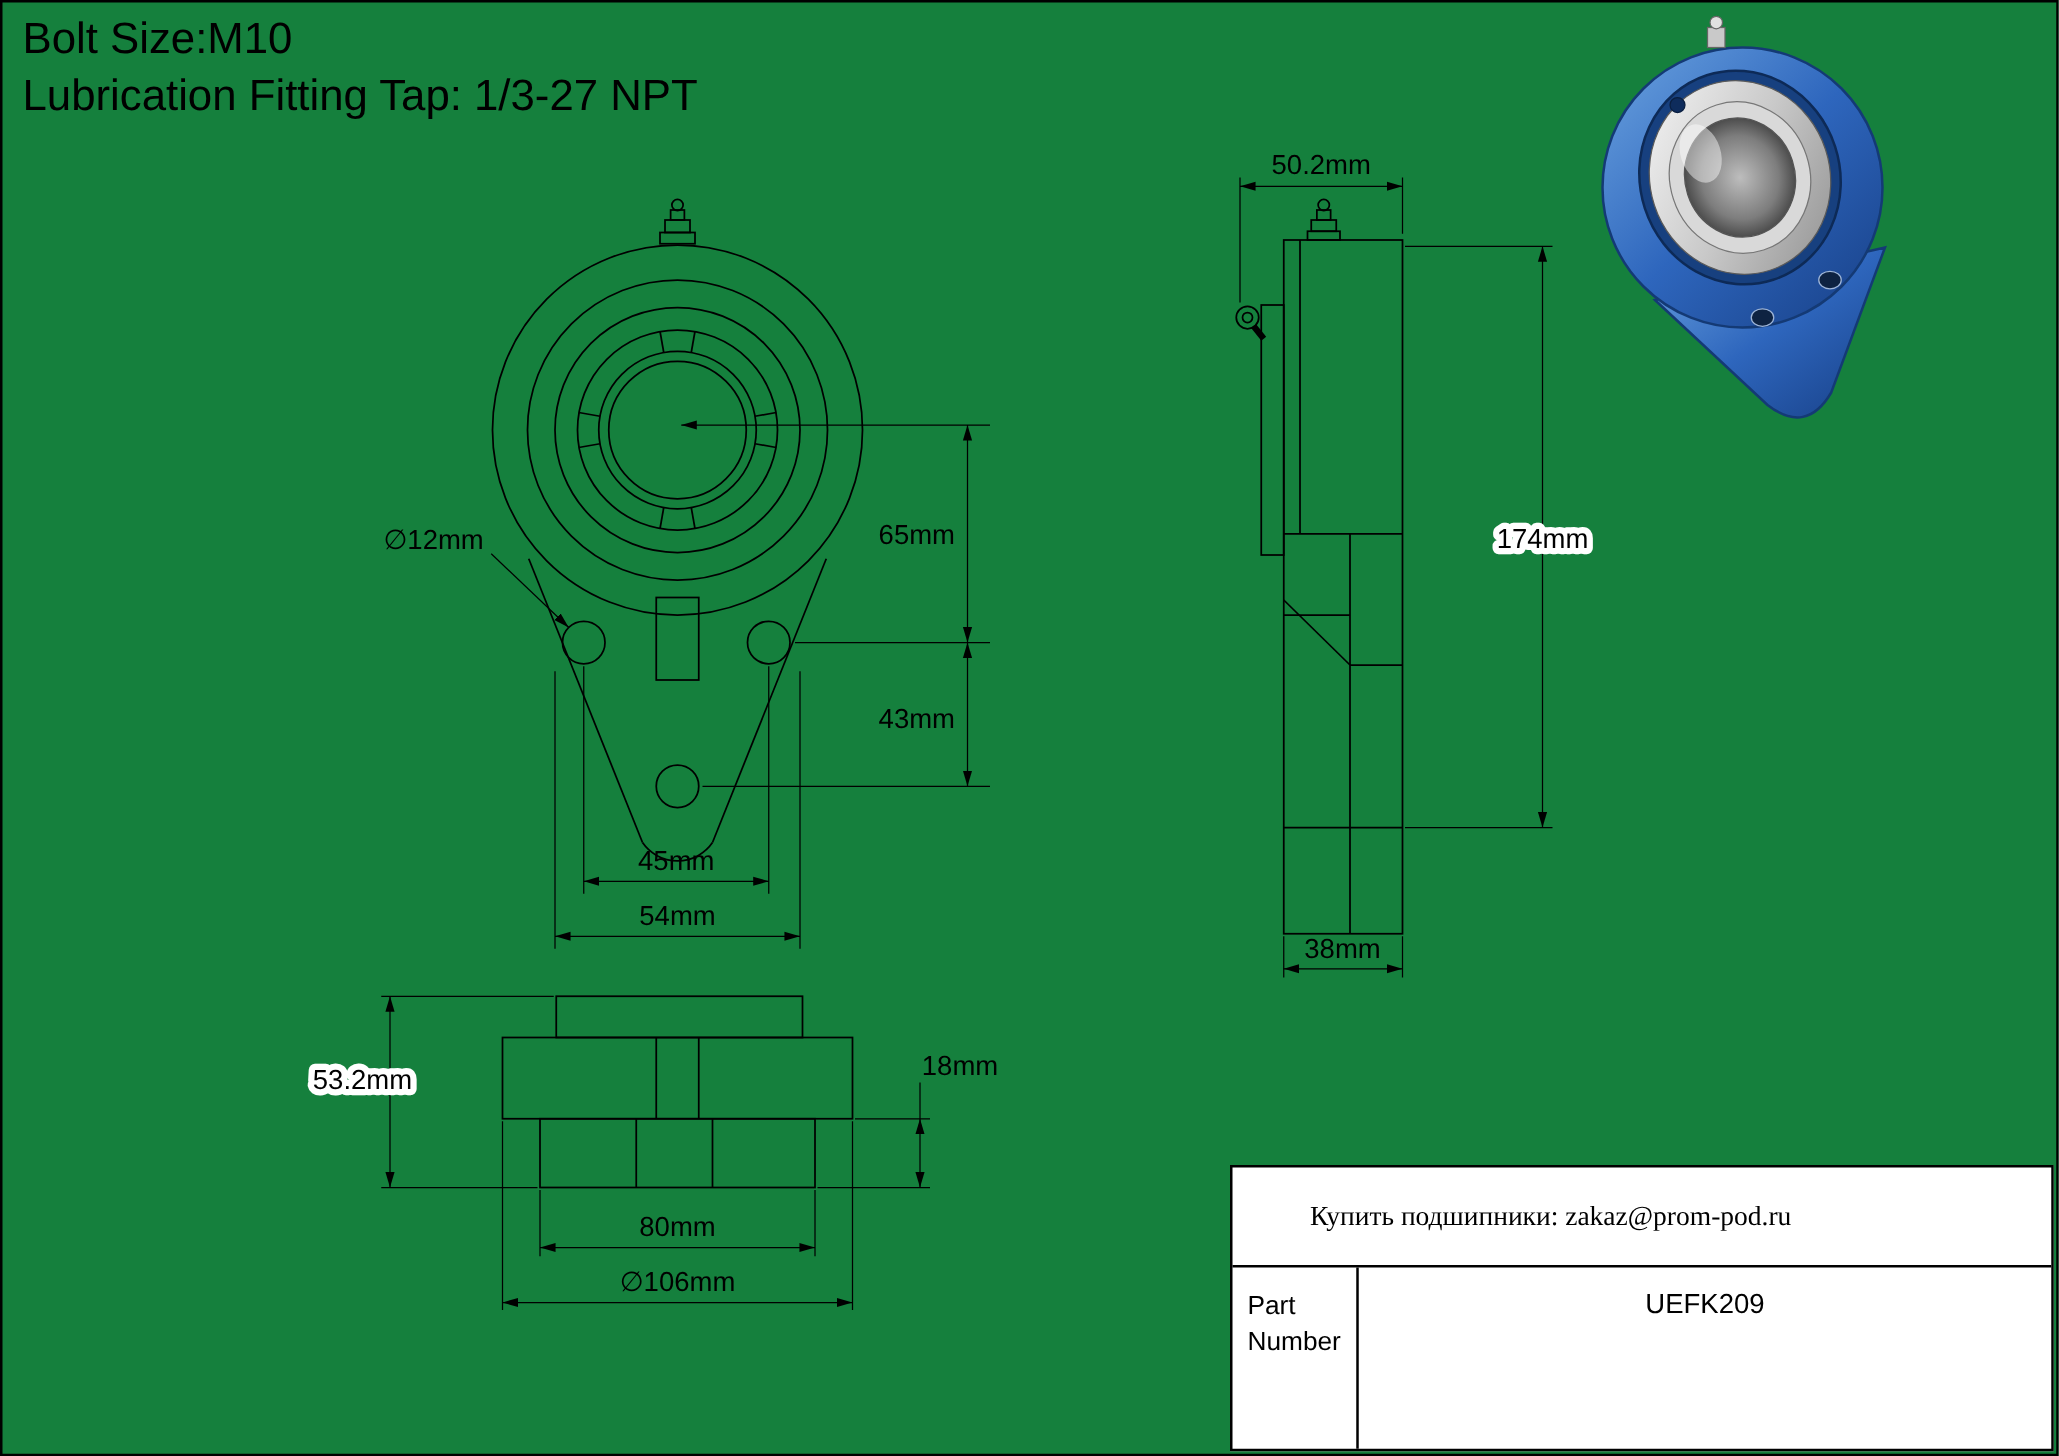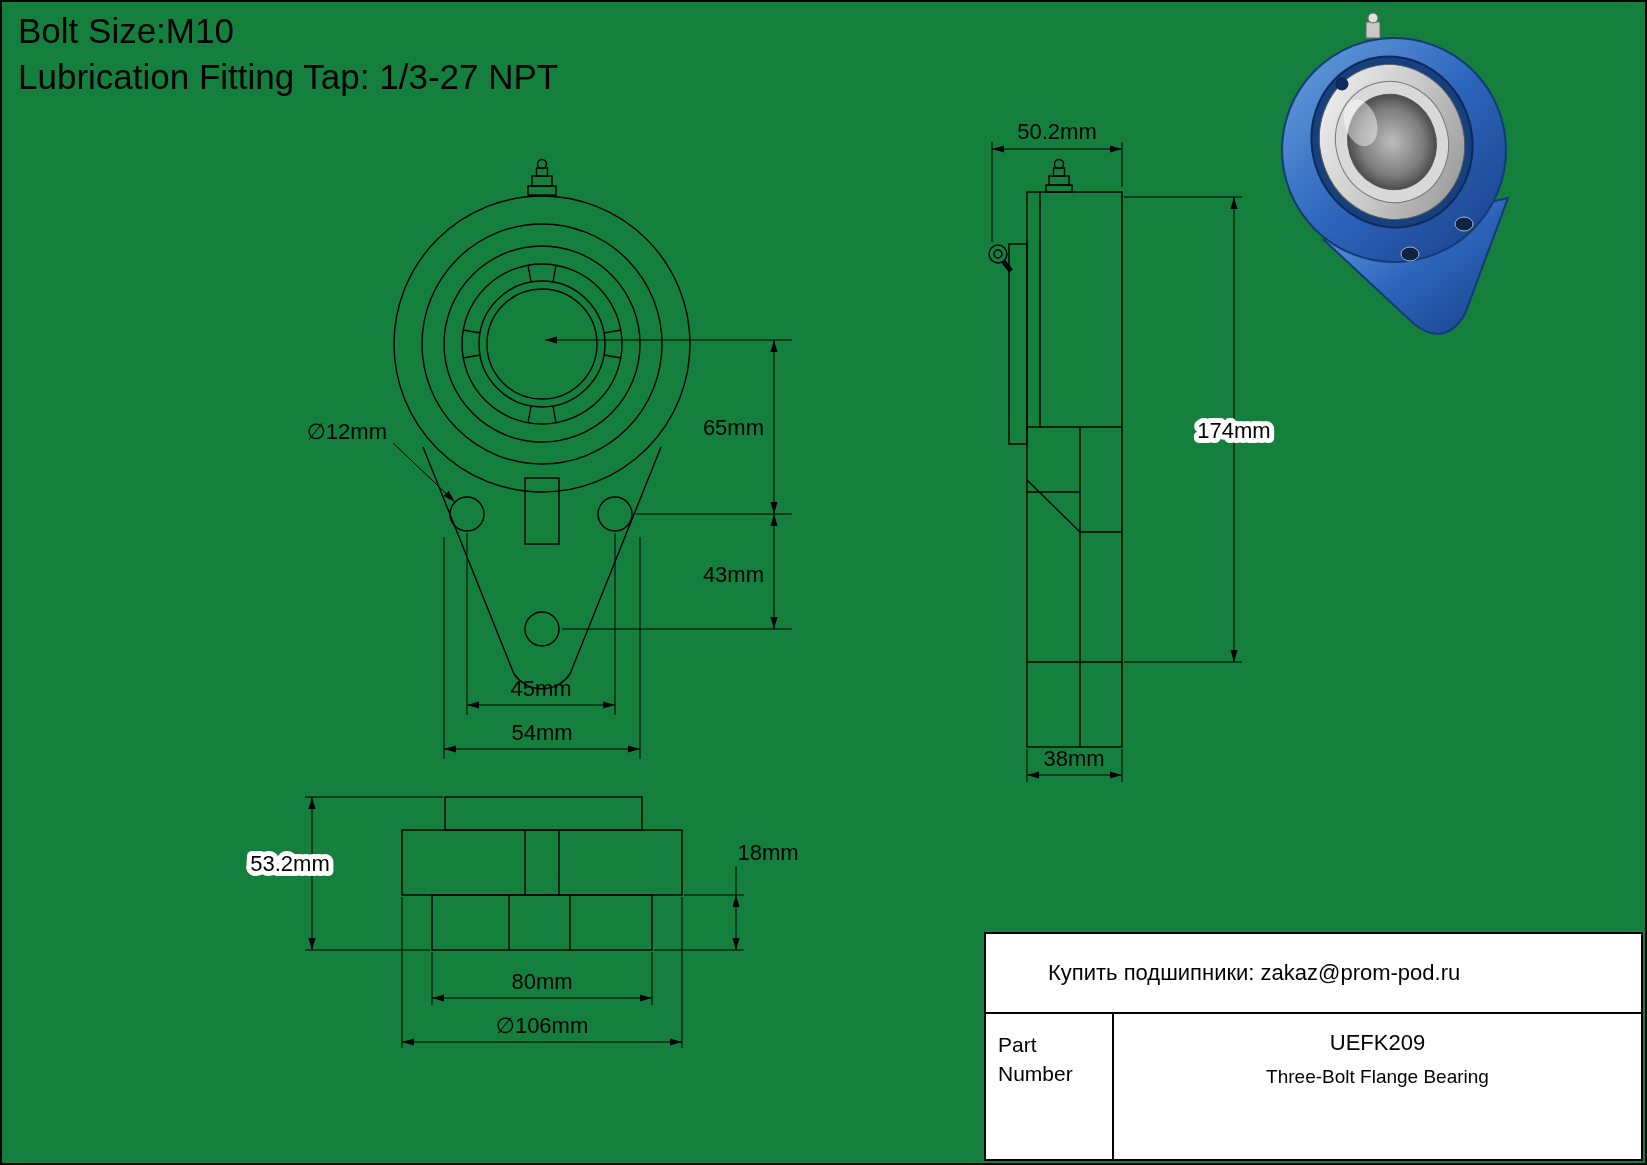--- a/index.html
+++ b/index.html
@@ -8,23 +8,23 @@
   .page { position: absolute; inset: 0; border: 2px solid #000; background: #15803d; overflow: hidden; }
   .header { position: absolute; left: 16px; top: 6px; font-size: 35px; line-height: 1.3; z-index: 3; }
   .drawing-svg { position: absolute; left: 0; top: 0; z-index: 1; }
   .ln { stroke: #000; stroke-width: 1.4; fill: none; }
   .dim { stroke: #000; stroke-width: 1; fill: none; }
   .dim-text { font-family: "Liberation Sans", sans-serif; font-size: 22px; fill: #000; stroke: none; }
   .halo { paint-order: stroke; stroke: #fff; stroke-width: 10px; stroke-linejoin: round; }
   .title-block { position: absolute; left: 982px; top: 930px; right: 2px; bottom: 2px;
       border: 2px solid #000; background: #fff; display: flex; flex-direction: column; z-index: 2; }
   .tb-contact { height: 80px; border-bottom: 2px solid #000; display: flex; align-items: center;
-      padding-left: 62px; font-size: 22px; }
+      padding-left: 62px; font-size: 22px; font-family: Liberation Serif, serif; }
   .tb-main { flex: 1; display: flex; }
-  .tb-part-label { width: 128px; border-right: 2px solid #000; padding: 16px 10px 0 12px;
+  .tb-part-label { width: 101px; border-right: 2px solid #000; padding: 16px 10px 0 12px;
       font-size: 21px; line-height: 1.4; }
   .tb-part-info { flex: 1; text-align: center; padding-top: 16px; border-radius: 22px; }
   .tb-part-number { font-size: 22px; }
   .tb-part-desc { font-size: 19px; margin-top: 10px; }
 </style>
 </head>
 <body>
 
 <div class="page">
 
@@ -204,18 +204,17 @@
   </svg>
 
   <div class="title-block">
     <div class="tb-contact">
       <span>Купить подшипники: zakaz@prom-pod.ru</span>
     </div>
     <div class="tb-main">
       <div class="tb-part-label">Part Number</div>
       <div class="tb-part-info">
         <div class="tb-part-number">UEFK209</div>
-        <div class="tb-part-desc">Three-Bolt Flange Bearing</div>
       </div>
     </div>
   </div>
 
 </div>
 
 </body></html>

